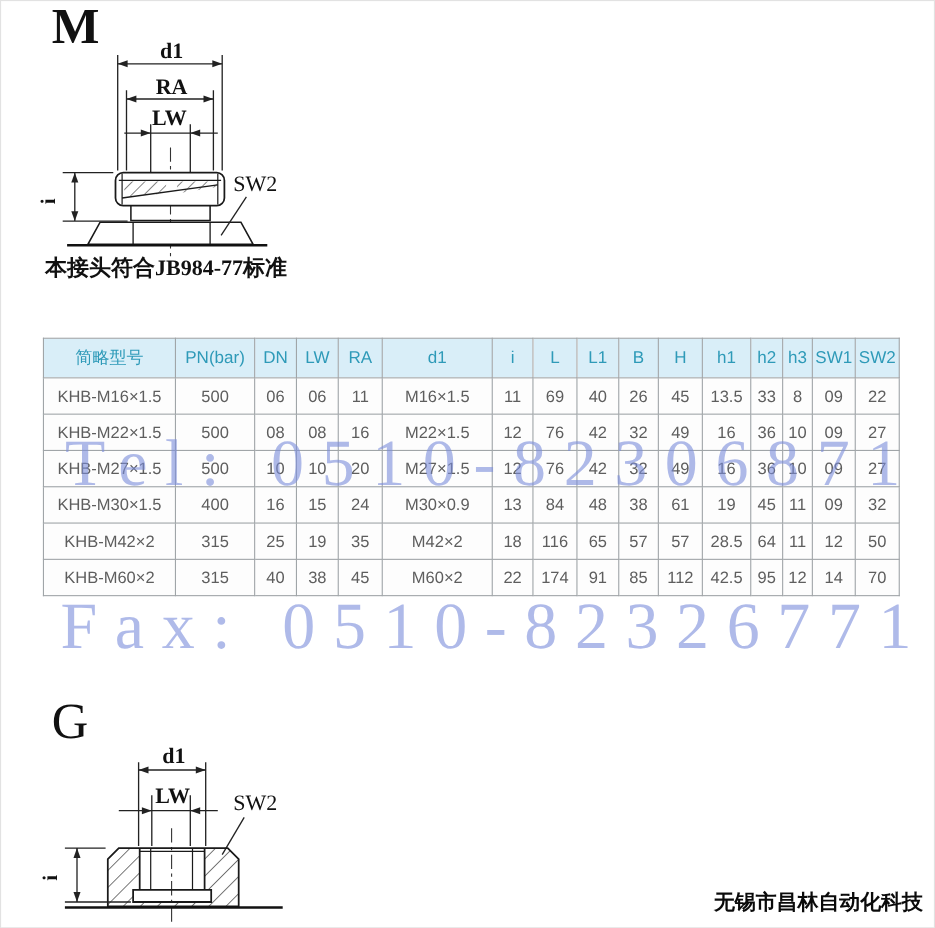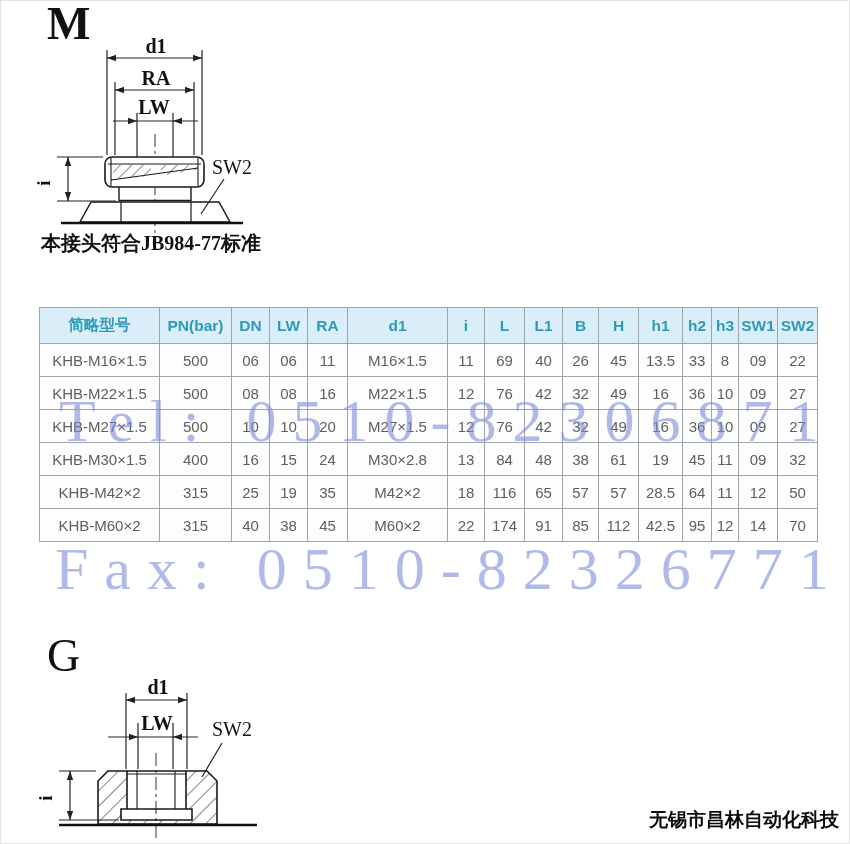--- a/index.html
+++ b/index.html
@@ -19,21 +19,21 @@
     background:#fdfdfd; z-index:1;
   }
   table.spec th, table.spec td {
     border:1px solid var(--border,#a0a5a8);
     text-align:center; vertical-align:middle;
     font-size:15px; padding:0 2px; overflow:hidden; white-space:nowrap;
   }
   table.spec th {
     background:var(--header-bg,#d9eef8);
     color:var(--header-text,#2e9ab8);
-    font-weight:bold; height:35px; font-size:15.5px;
+    font-weight:normal; height:35px; font-size:15.5px;
   }
   table.spec td { color:var(--cell-text,#5e5e5e); height:32px; }
 
   .wm {
     position:absolute; z-index:5; white-space:nowrap; pointer-events:none;
     font-family:"Liberation Serif","DejaVu Serif",serif;
     font-size:60px; letter-spacing:16px; color:var(--wm-color,rgba(122,140,219,0.6));
   }
   .wm-tel { left:58px; top:386px; }
   .wm-fax { left:54px; top:486px;margin-top:48px; }
@@ -210,21 +210,21 @@
           <td>10</td>
           <td>09</td>
           <td>27</td>
         </tr>
         <tr>
           <td>KHB-M30×1.5</td>
           <td>400</td>
           <td>16</td>
           <td>15</td>
           <td>24</td>
-          <td>M30×2.8</td>
+          <td>M30×0.9</td>
           <td>13</td>
           <td>84</td>
           <td>48</td>
           <td>38</td>
           <td>61</td>
           <td>19</td>
           <td>45</td>
           <td>11</td>
           <td>09</td>
           <td>32</td>

